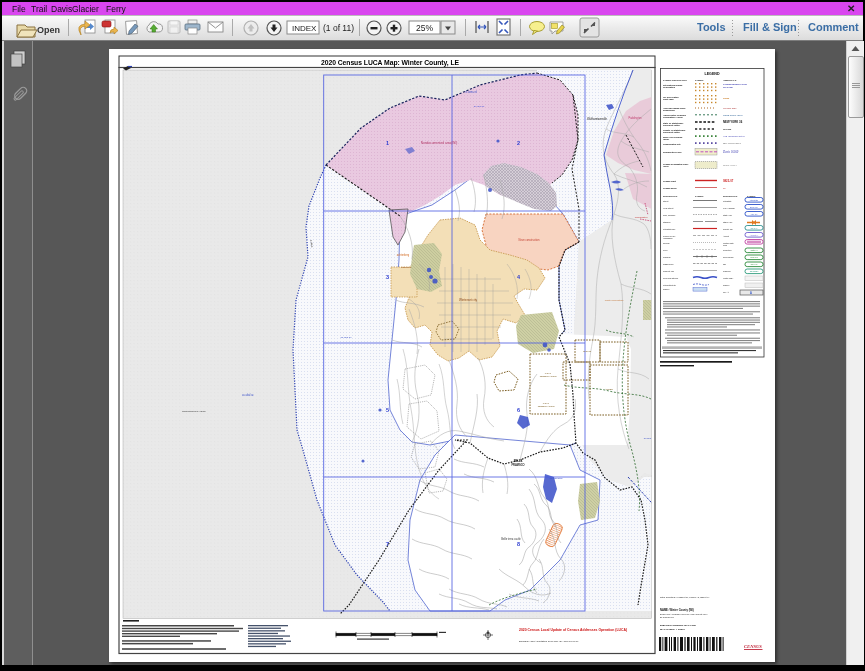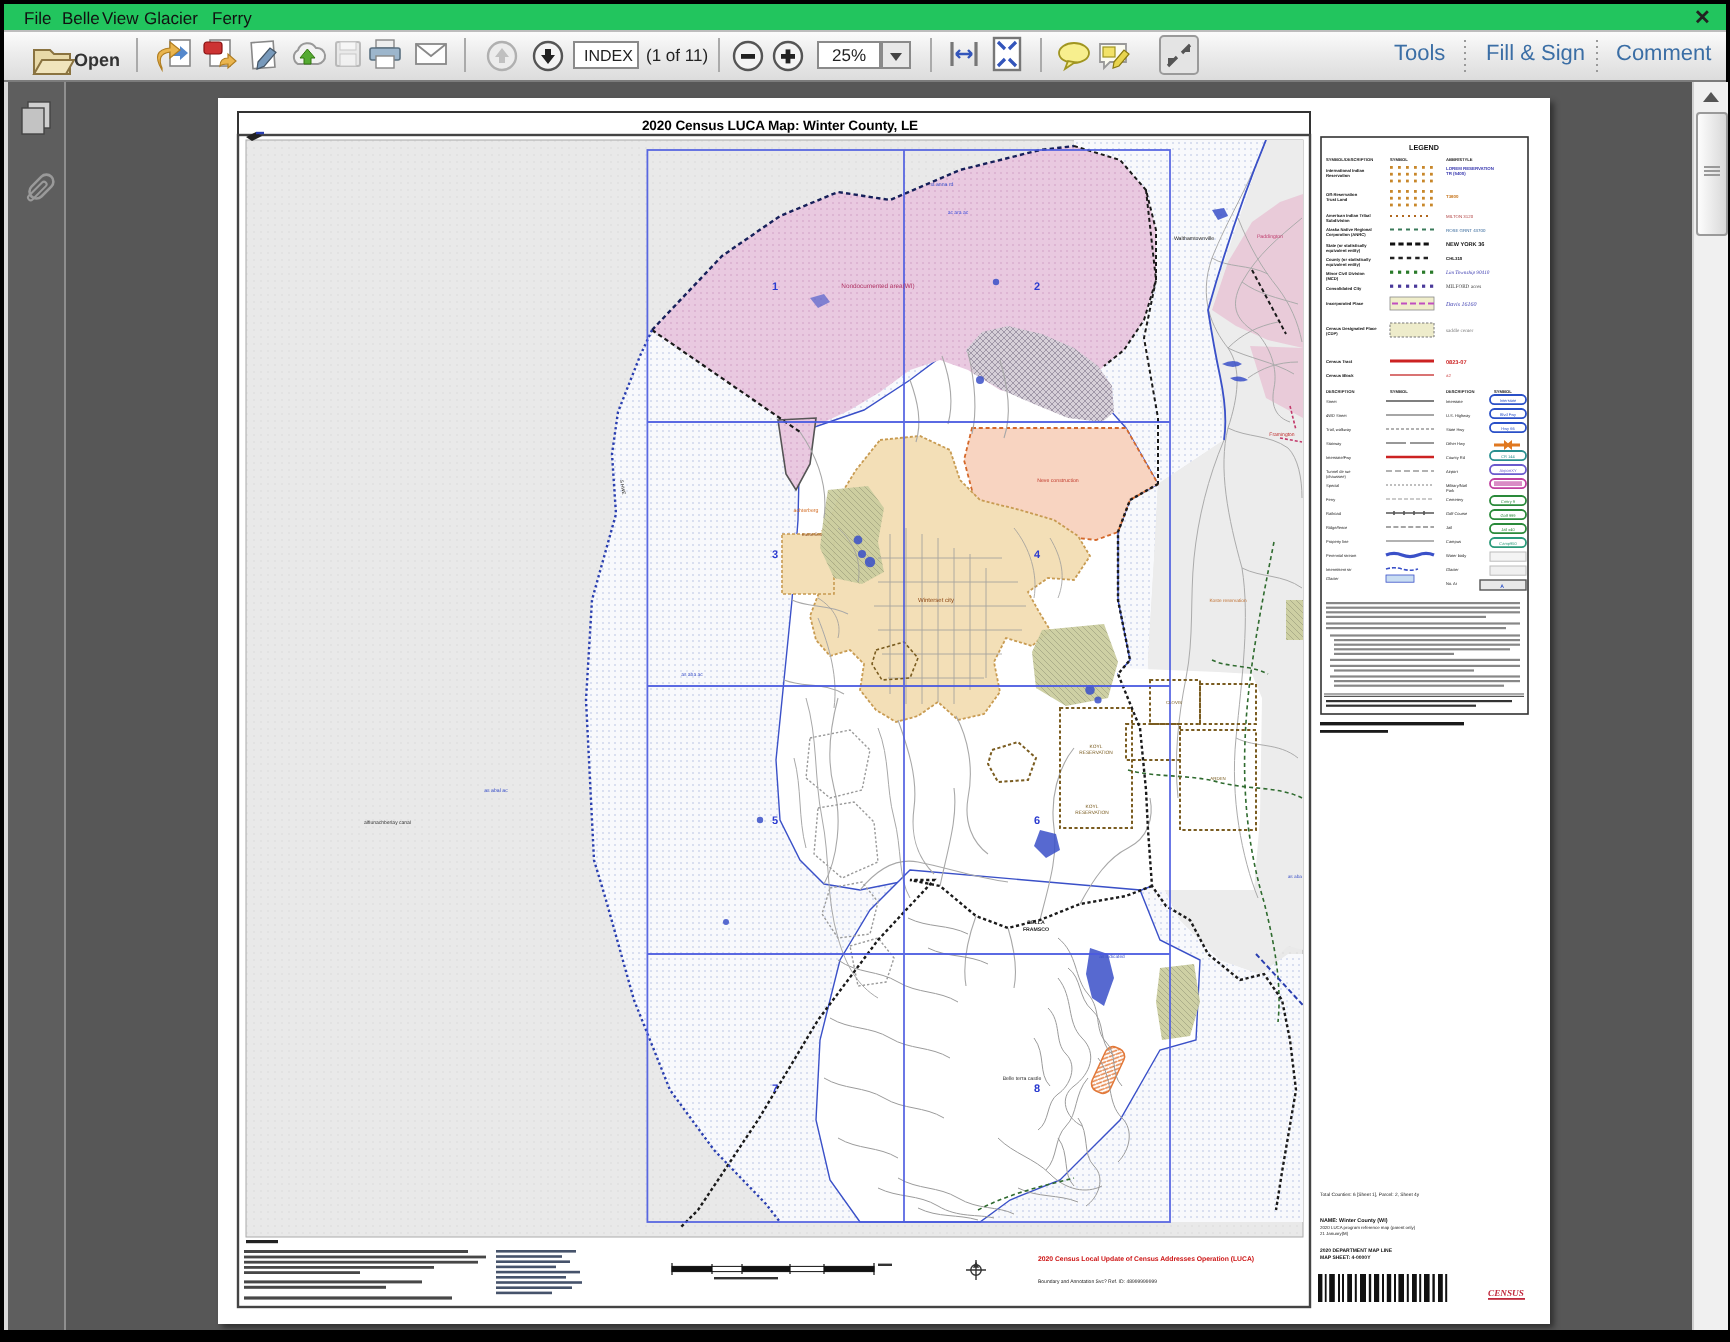--- a/index.html
+++ b/index.html
@@ -1,43 +1,43 @@
 <!DOCTYPE html>
 <html><head>
 <meta charset="utf-8">
 <style>
   html,body{margin:0;padding:0;}
   body{width:865px;height:671px;background:#000;position:relative;overflow:hidden;
        font-family:"Liberation Sans",sans-serif;}
   .abs{position:absolute;}
-  .menubar{left:2px;top:2px;width:861px;height:13px;background:#22c55e;
+  .menubar{left:2px;top:2px;width:861px;height:13px;background:#d946ef;
            font-size:8.5px;color:#111;border-bottom:1px solid #bdbdbd;}
   .menubar span{position:absolute;top:2px;}
   .toolbar{left:2px;top:16px;width:861px;height:24px;
            background:linear-gradient(#fbfbfb,#ececec 45%,#dcdcdc);
            border-bottom:1px solid #7c7c7c;}
   .content{left:2px;top:41px;width:861px;height:624px;background:#575757;}
   .sidebar{left:0px;top:0px;width:30px;height:624px;background:#5e5e5e;
            border-right:1px solid #8f8f8f;box-shadow:inset 2px 0 0 #d9d9d9;}
   .scroll{left:844px;top:0px;width:17px;height:624px;background:#f0f0f0;border-left:1px solid #cfcfcf;}
   .sthumb{position:absolute;left:1px;top:15px;width:14px;height:60px;border:1px solid #9a9a9a;
           border-radius:2px;background:linear-gradient(90deg,#fdfdfd,#d8d8d8);}
   .page{left:107px;top:8px;width:666px;height:613px;background:#fff;
         box-shadow:2px 2px 3px rgba(0,0,0,.45);}
-  .rlabel{font-weight:normal;color:#3b6ea5;font-size:11px;position:absolute;top:5px;}
+  .rlabel{font-weight:bold;color:#3b6ea5;font-size:11px;position:absolute;top:5px;}
   .dotsep{position:absolute;top:4px;width:1px;height:16px;
           background:repeating-linear-gradient(#9a9a9a 0 1px,transparent 1px 3px);}
 </style>
 </head>
 <body>
 
 <div class="abs menubar">
   <span style="left:10px">File</span>
-  <span style="left:29px">Belle</span>
-  <span style="left:49px">View</span>
+  <span style="left:29px">Trail</span>
+  <span style="left:49px">Davis</span>
   <span style="left:70px">Glacier</span>
   <span style="left:104px">Ferry</span>
   <span style="left:845px;top:1px;font-size:10px;font-weight:bold;color:#222">✕</span>
 </div>
 
 <div class="abs toolbar" id="toolbar">
   <svg class="abs" style="left:0;top:0" width="861" height="24" viewBox="0 0 861 24">
 
     <g>
       <path d="M15 9 h8 l2 2 h8 v10 h-18 z" fill="#e8d9a8" stroke="#8a7340" stroke-width="1"></path>

